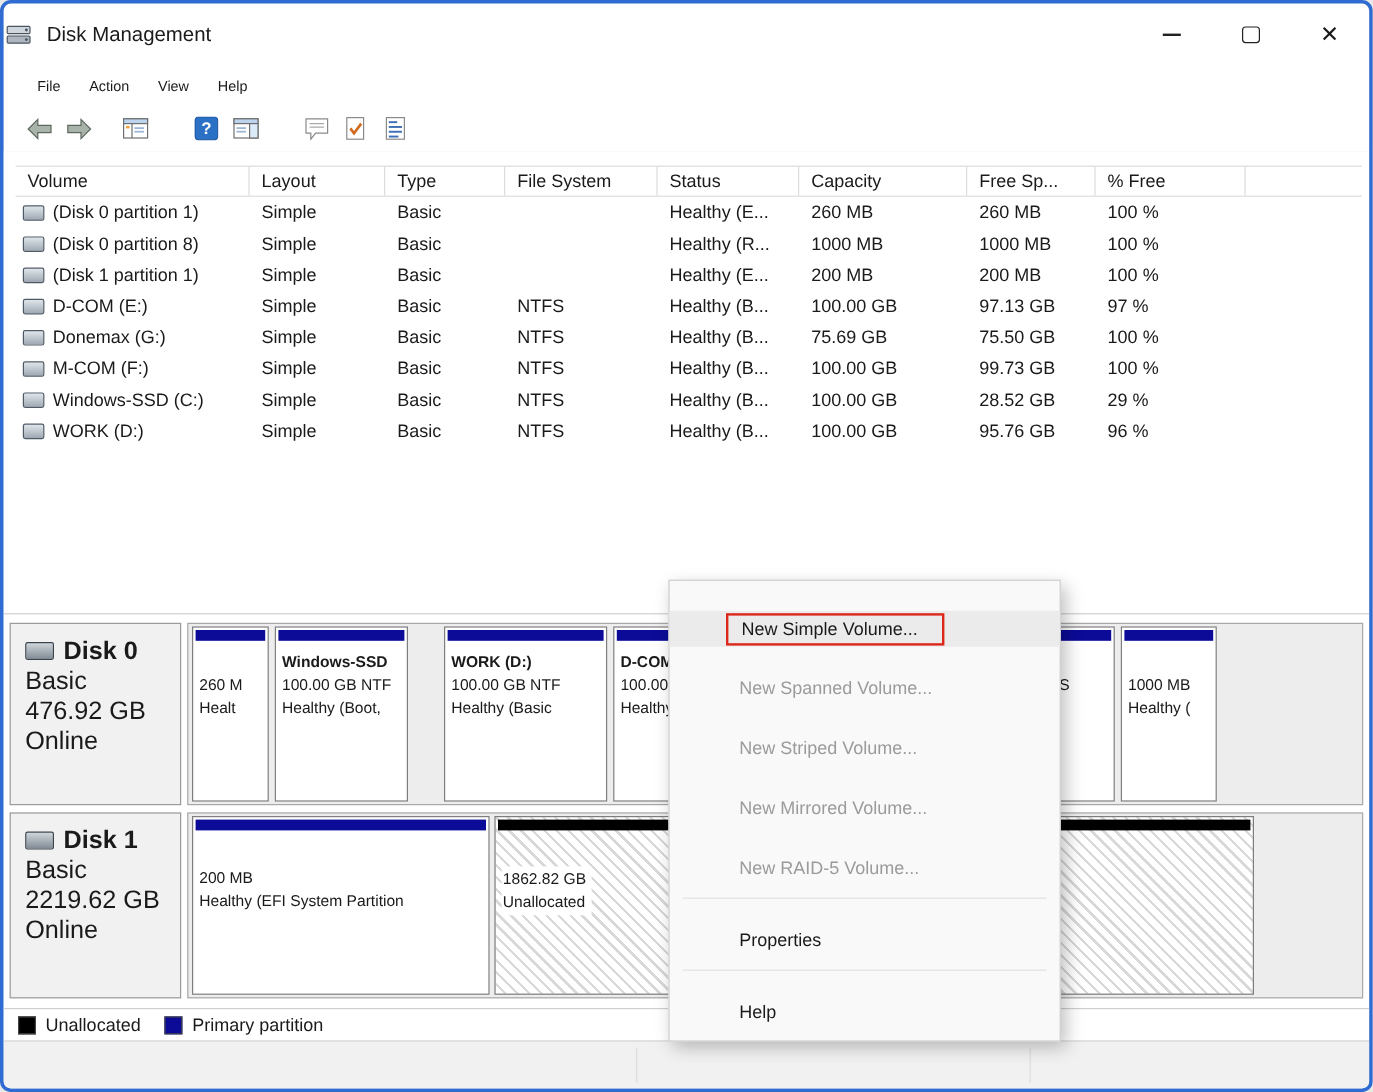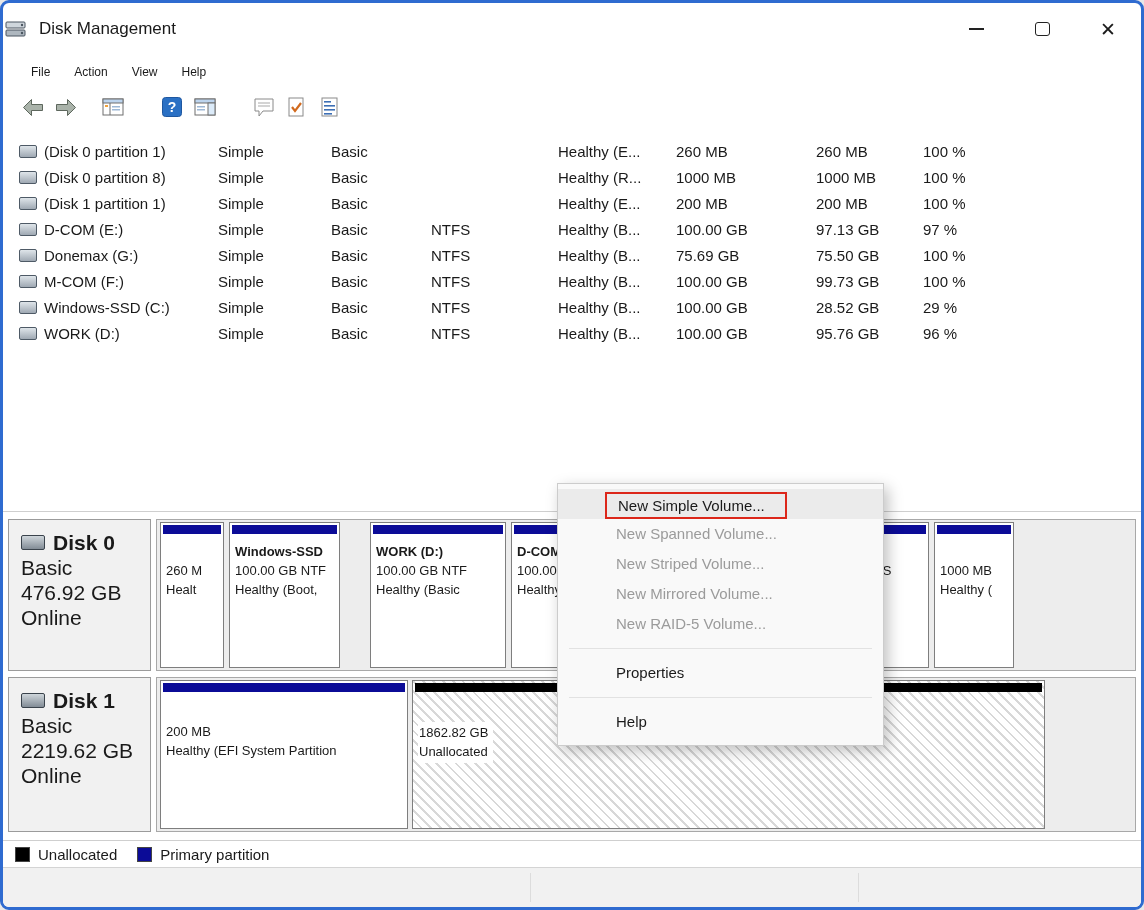--- a/index.html
+++ b/index.html
@@ -51,21 +51,21 @@
 
   
   .legend { position:absolute; top:837px; height:27px; left:0; right:0; display:flex; align-items:center; padding-left:12px; font-size:15px; background:#fff; border-top:1px solid #cfcfcf; box-sizing:border-box; }
   .sw { width:13px; height:13px; border:1px solid #444; margin-right:8px; flex:none; }
   .sw-black { background:#000; } .sw-navy { background:#0b0b97; margin-left:20px; }
   .statusbar { position:absolute; top:864px; bottom:0; left:0; right:0; background:#f1f1f1; border-top:1px solid #d4d4d4; }
   .sb-div { position:absolute; top:5px; bottom:5px; width:1px; background:#dcdcdc; }
 
   
   .context-menu { position:absolute; left:554px; top:480px; width:325px; background:#f9f9f9; border:1px solid #cccccc; padding:5px 0 8px; box-shadow:4px 5px 14px rgba(0,0,0,0.25); z-index:10; }
-  .cm-item { height:30px; line-height:30px; padding-left:58px; font-size:15px; white-space:nowrap; }
+  .cm-item { height:30px; line-height:30px; padding-left:58px; font-size:15px; white-space:nowrap;margin-top:20px; }
   .cm-item.disabled { color:#9b9b9b; }
   .cm-item.highlighted { background:#ebebeb; }
   .red-box { display:inline-block; line-height:23px; border:2px solid #dc271a; padding:0 20px 0 11px; margin-left:-11px; vertical-align:middle; background:transparent; }
   .cm-sep { height:1px; background:#e2e2e2; margin:9px 11px; }
 </style>
 </head>
 <body>
 
 <div class="window">
 
@@ -154,20 +154,31 @@
           <rect x="4" y="4" width="7" height="1.6" fill="#3d6fb5"></rect>
           <rect x="4" y="8" width="11" height="1.6" fill="#3d6fb5"></rect>
           <rect x="4" y="12" width="11" height="1.6" fill="#3d6fb5"></rect>
           <rect x="4" y="16" width="8" height="1.6" fill="#3d6fb5"></rect>
         </svg>
       </span>
   </div>
 
   <div class="list-pane">
     <div class="vtable">
+      <div class="thead">
+        <div class="th w-vol">Volume</div>
+        <div class="th w-layout">Layout</div>
+        <div class="th w-type">Type</div>
+        <div class="th w-fs">File System</div>
+        <div class="th w-status">Status</div>
+        <div class="th w-cap">Capacity</div>
+        <div class="th w-free">Free Sp...</div>
+        <div class="th w-pct">% Free</div>
+        <div class="th w-fill"></div>
+      </div>
 
       <div class="trow">
         <div class="td td-vol w-vol">
             <span class="drive-ico"></span>
             <span>(Disk 0 partition 1)</span>
           </div>
         <div class="td w-layout">Simple</div>
         <div class="td w-type">Basic</div>
         <div class="td w-fs"></div>
         <div class="td w-status">Healthy (E...</div>

